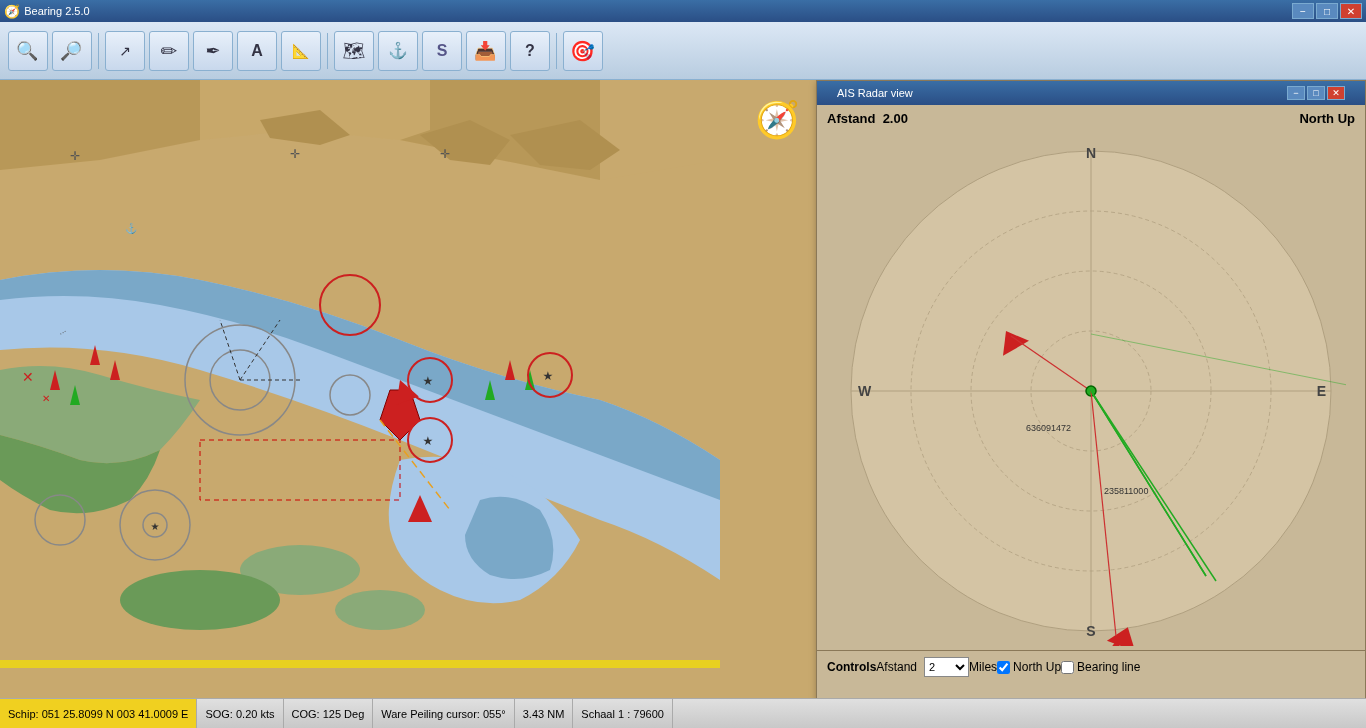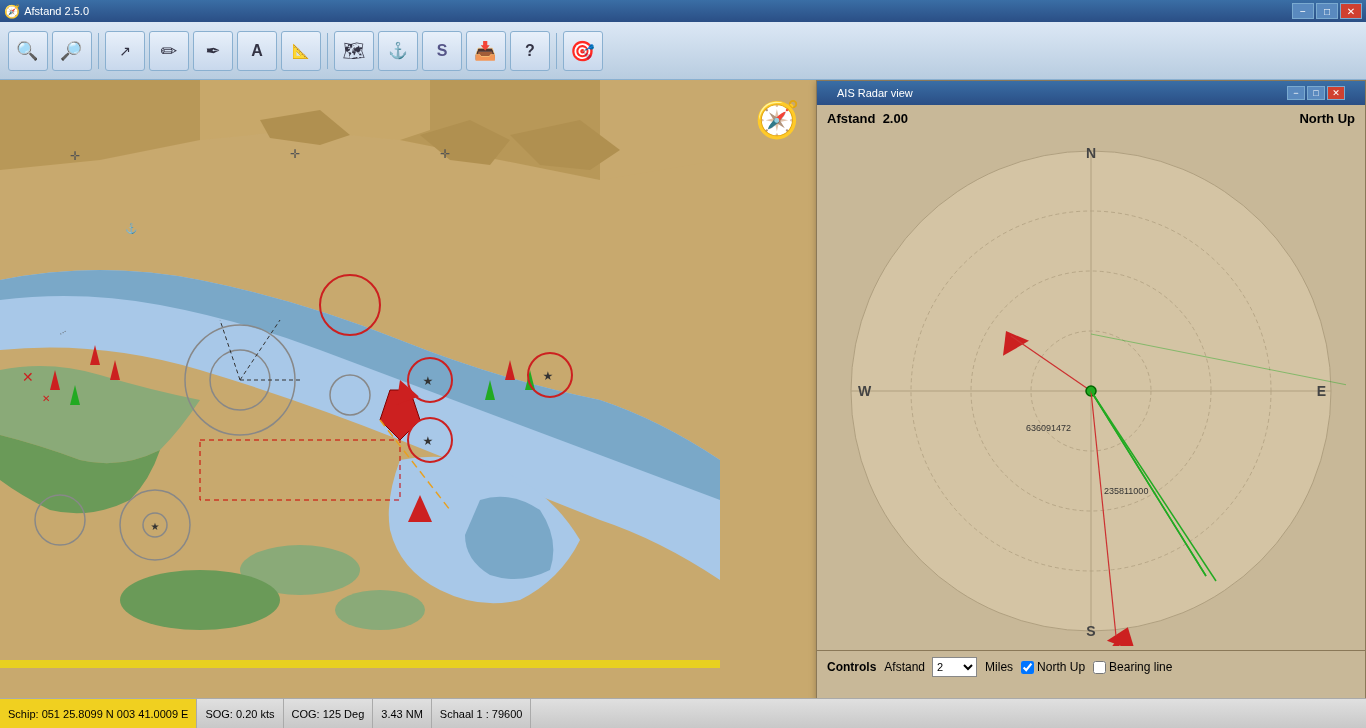--- a/index.html
+++ b/index.html
@@ -77,21 +77,21 @@
       position: relative; margin: 4px auto;
       width: 510px; height: 510px;
     }
 
     #radar-svg {
       width: 510px; height: 510px;
     }
 
     #ais-controls {
       padding: 6px 10px; border-top: 1px solid #8a7858;
-      display: flex; align-items: center; gap: 8px; font-size: 12px;
+      display: flex; align-items: center; font-size: 12px;
     }
     #ais-controls label { display: flex; align-items: center; gap: 3px; }
     #afstand-select {
       width: 45px; height: 20px; font-size: 11px; background: white;
       border: 1px solid #888;
     }
 
     
     #status-bar {
       position: absolute; bottom: 0; left: 0; right: 0; height: 30px;
@@ -116,21 +116,21 @@
     
     #nav-indicator {
       position: absolute; top: 80px; right: 0; width: 80px; height: 80px;
     }
   </style>
 </head>
 <body>
 
 <div id="title-bar">
   <span style="font-size:13px; margin-right:4px;">🧭</span>
-  <span>Afstand 2.5.0</span>
+  <span>Bearing 2.5.0</span>
   <div class="win-controls">
     <div class="win-btn">−</div>
     <div class="win-btn">□</div>
     <div class="win-btn close">✕</div>
   </div>
 </div>
 
 <div id="toolbar">
   <div class="tb-btn">🔍</div>
   <div class="tb-btn">🔎</div>
@@ -332,18 +332,21 @@
   <div class="status-segment yellow-bg">
     <span>Schip: 051 25.8099 N   003 41.0009 E</span>
   </div>
   <div class="status-segment">
     <span>SOG: 0.20 kts</span>
   </div>
   <div class="status-segment">
     <span>COG:  125 Deg</span>
   </div>
   <div class="status-segment">
+    <span>Ware Peiling cursor: 055°</span>
+  </div>
+  <div class="status-segment">
     <span>3.43 NM</span>
   </div>
   <div class="status-segment">
     <span>Schaal 1 :    79600</span>
   </div>
 </div>
 
 </body></html>

